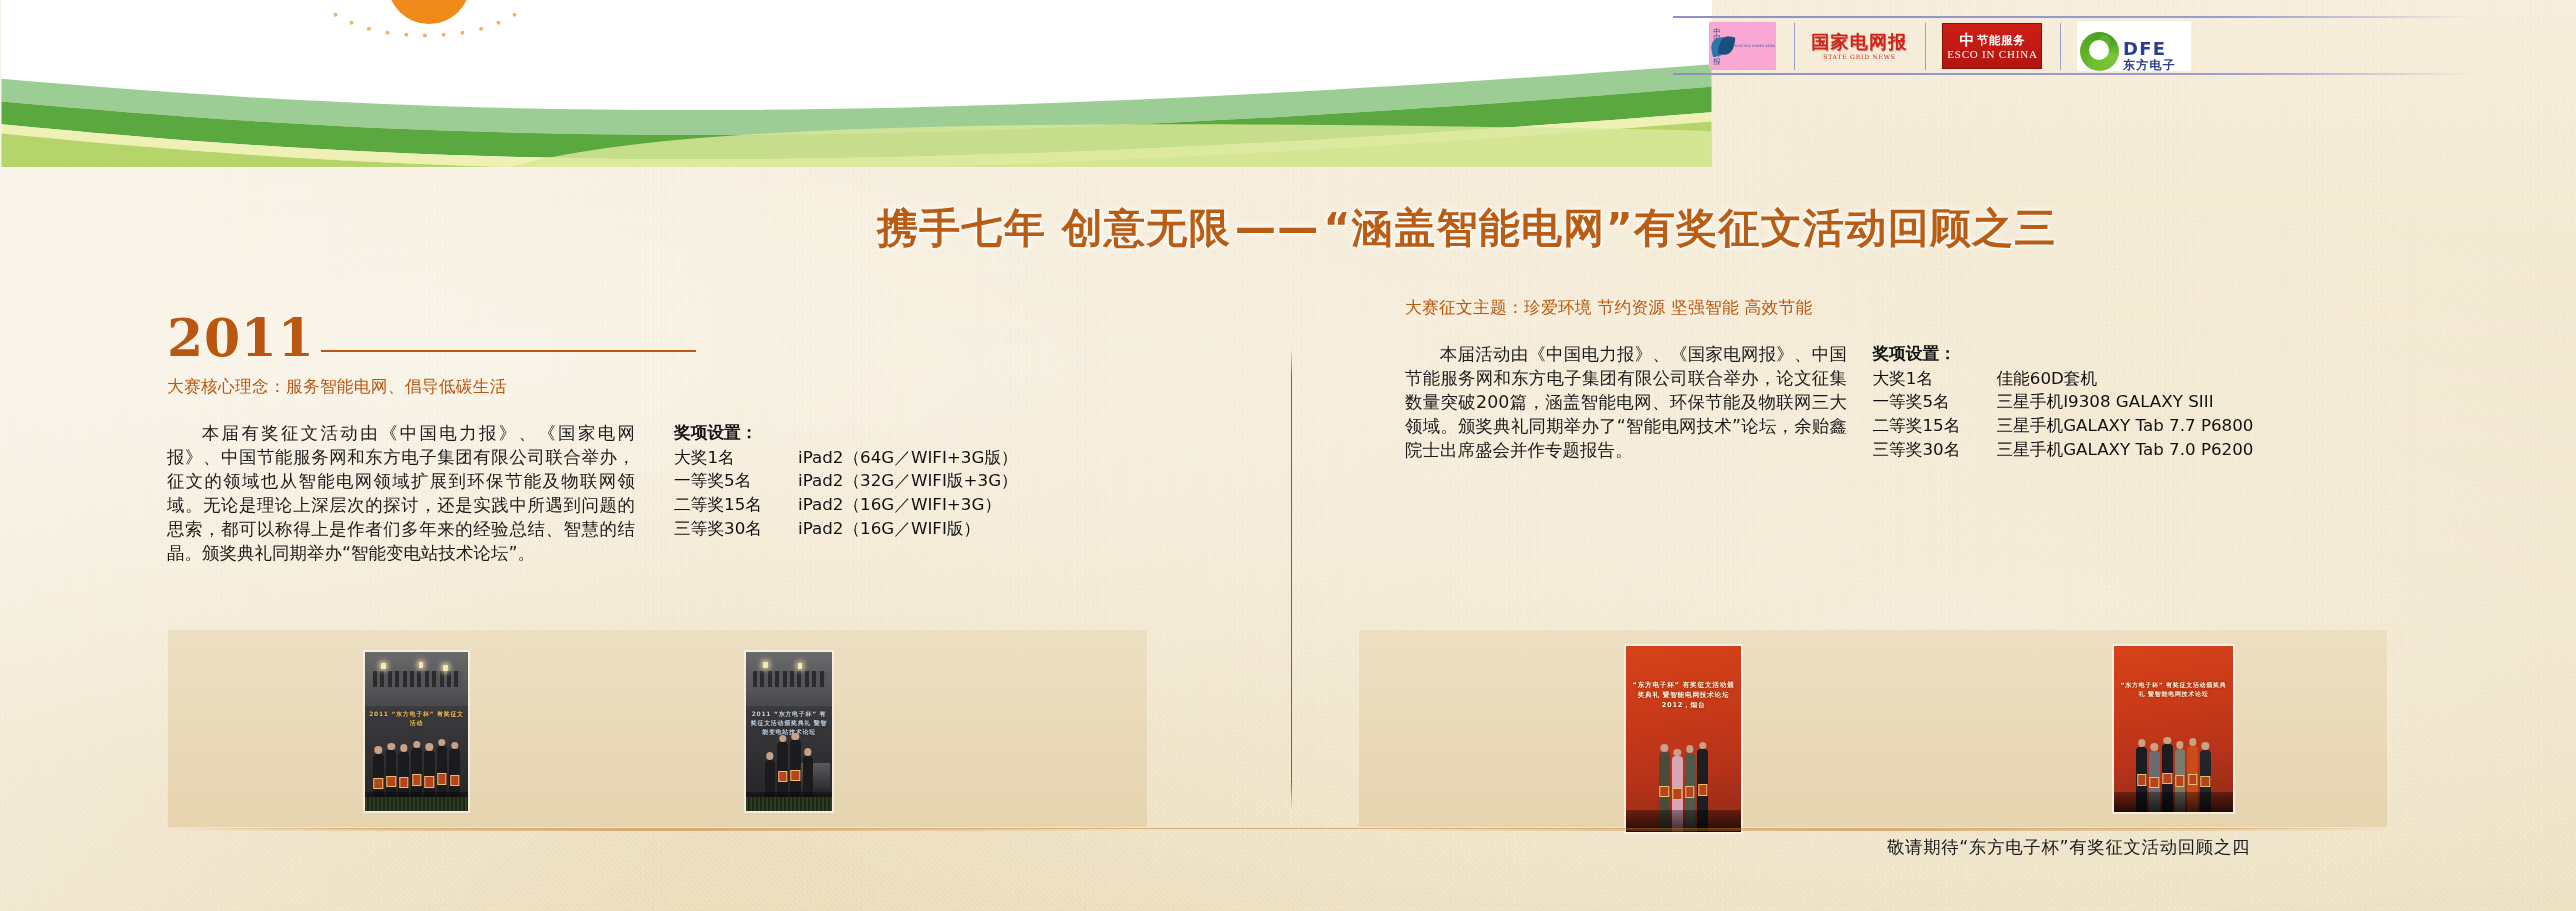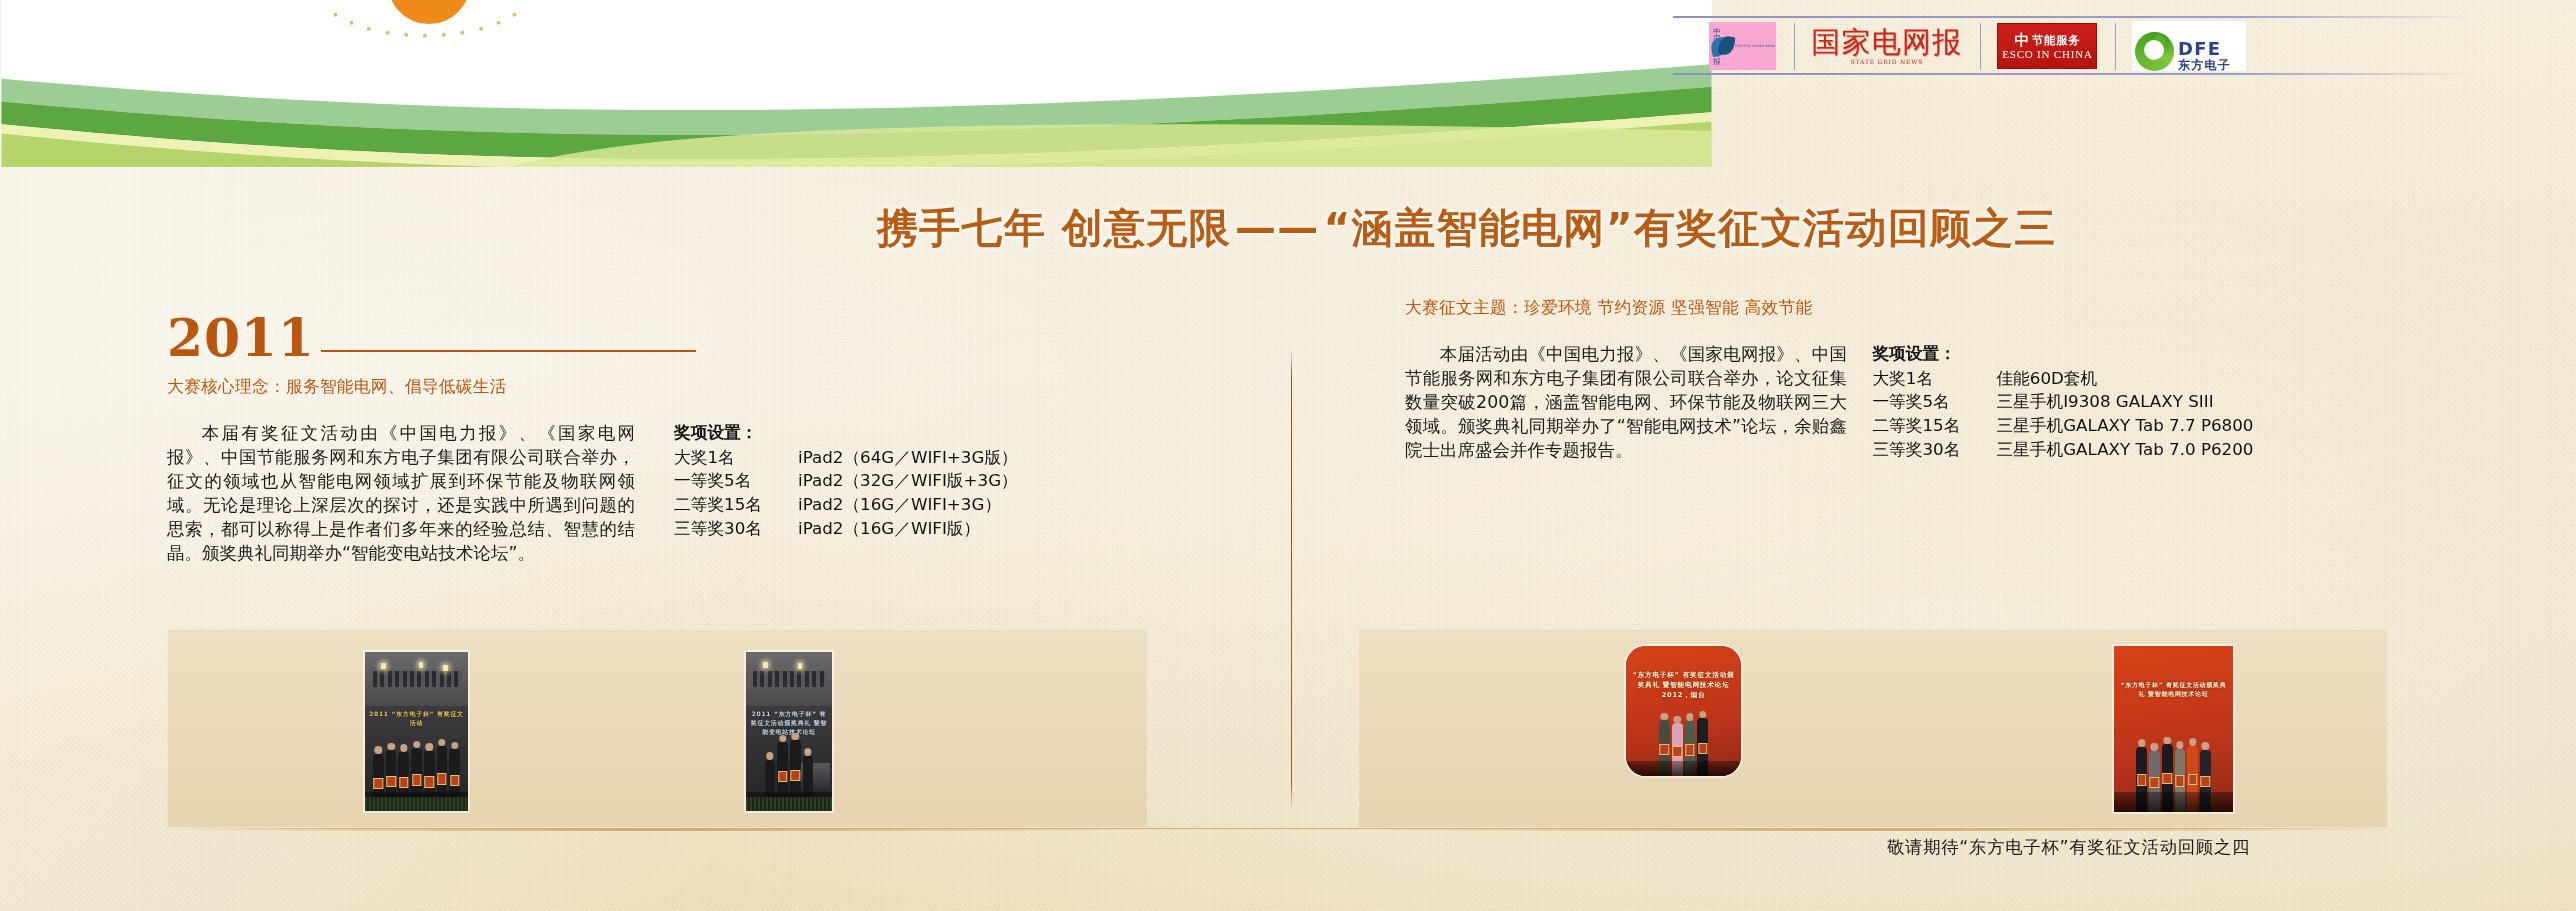--- a/index.html
+++ b/index.html
@@ -46,22 +46,22 @@
     align-items:center;justify-content:center;gap:0.7px;}
   .lg-cepn .mark{width:27px;height:21.4px;position:relative;}
   .lg-cepn .mark i{position:absolute;display:block;border-radius:60% 10% 60% 10%;}
   .lg-cepn .mark i.a{left:1.3px;top:2px;width:14.7px;height:18px;background:#2e74a8;transform:rotate(-12deg);}
   .lg-cepn .mark i.b{left:9.4px;top:0.7px;width:14.7px;height:19.4px;background:#1b4e7d;transform:rotate(10deg);}
   .lg-cepn .cn{font-size:7.4px;color:#1b4e7d;letter-spacing:0.7px;line-height:1;}
   .lg-cepn .en{font-size:3px;color:#1b4e7d;letter-spacing:0.3px;line-height:1;
     transform:scaleX(.95);white-space:nowrap;}
 
   .lg-sgn{display:flex;flex-direction:column;align-items:center;justify-content:center;gap:2.7px;}
-  .lg-sgn .cn{font-family:"DejaVu Serif","Liberation Serif",serif;font-weight:normal;
-    font-size:29px;color:#cf2318;letter-spacing:1.3px;line-height:1;
+  .lg-sgn .cn{font-family:"DejaVu Serif","Liberation Serif",serif;font-weight:bold;
+    font-size:18px;color:#cf2318;letter-spacing:1.3px;line-height:1;
     text-shadow:0.7px 0.7px 0 rgba(160,20,12,.35);}
   .lg-sgn .en{font-family:"DejaVu Serif","Liberation Serif",serif;font-size:6px;
     color:#cf2318;letter-spacing:0.8px;line-height:1;}
 
   .lg-esco{width:98px;height:44px;background:linear-gradient(180deg,#cd1f18,#b4150f);
     display:flex;flex-direction:column;align-items:center;justify-content:center;
     color:#fff;gap:1.3px;border:0.7px solid #8e0f0a;}
   .lg-esco .row{display:flex;align-items:center;gap:2.7px;}
   .lg-esco .zhong{font-family:"DejaVu Serif","Liberation Serif",serif;font-size:14.7px;
     font-weight:bold;line-height:1;}
@@ -122,21 +122,21 @@
     box-shadow:inset 0 0 0 0.7px rgba(255,255,255,.5);}
   .panel::after{content:"";position:absolute;left:0;right:0;bottom:-2.7px;height:2px;
     background:linear-gradient(90deg,rgba(186,120,40,.0),rgba(186,120,40,.55),rgba(186,120,40,.0));}
   .panel-2011{left:167px;top:629px;width:981px;height:199px;}
   .panel-2012{left:1358px;top:629px;width:1030px;height:199px;}
 
   .photo{position:absolute;background:#2a2622;overflow:hidden;
     box-shadow:0 0 0 2px rgba(255,255,255,.55);}
   .p11a{left:198px;top:23px;width:103px;height:159px;}
   .p11b{left:579px;top:23px;width:86px;height:159px;}
-  .p12a{left:268px;top:17.4px;width:115px;height:130px;border-radius:20px;}
+  .p12a{left:268px;top:17.4px;width:115px;height:186px;}
   .p12b{left:756px;top:17.4px;width:119px;height:166px;}
 
   
   .ph{position:absolute;inset:0;}
   .stage-dark{background:linear-gradient(180deg,#4c4c4e 0%,#3a3a3c 40%,#232326 100%);}
   .stage-red{background:linear-gradient(170deg,#d6421a 0%,#c93a18 35%,#b8331a 65%,#8e2a16 100%);}
   .ceil{position:absolute;left:0;right:0;top:0;height:34%;
     background:linear-gradient(180deg,#6a6a6c,#4a4a4d);}
   .truss{position:absolute;left:8%;right:6%;top:12%;height:10%;
     background:repeating-linear-gradient(90deg,#2b2b2d 0 4px,#54545a 4px 7.4px);border-radius:1.3px;}

